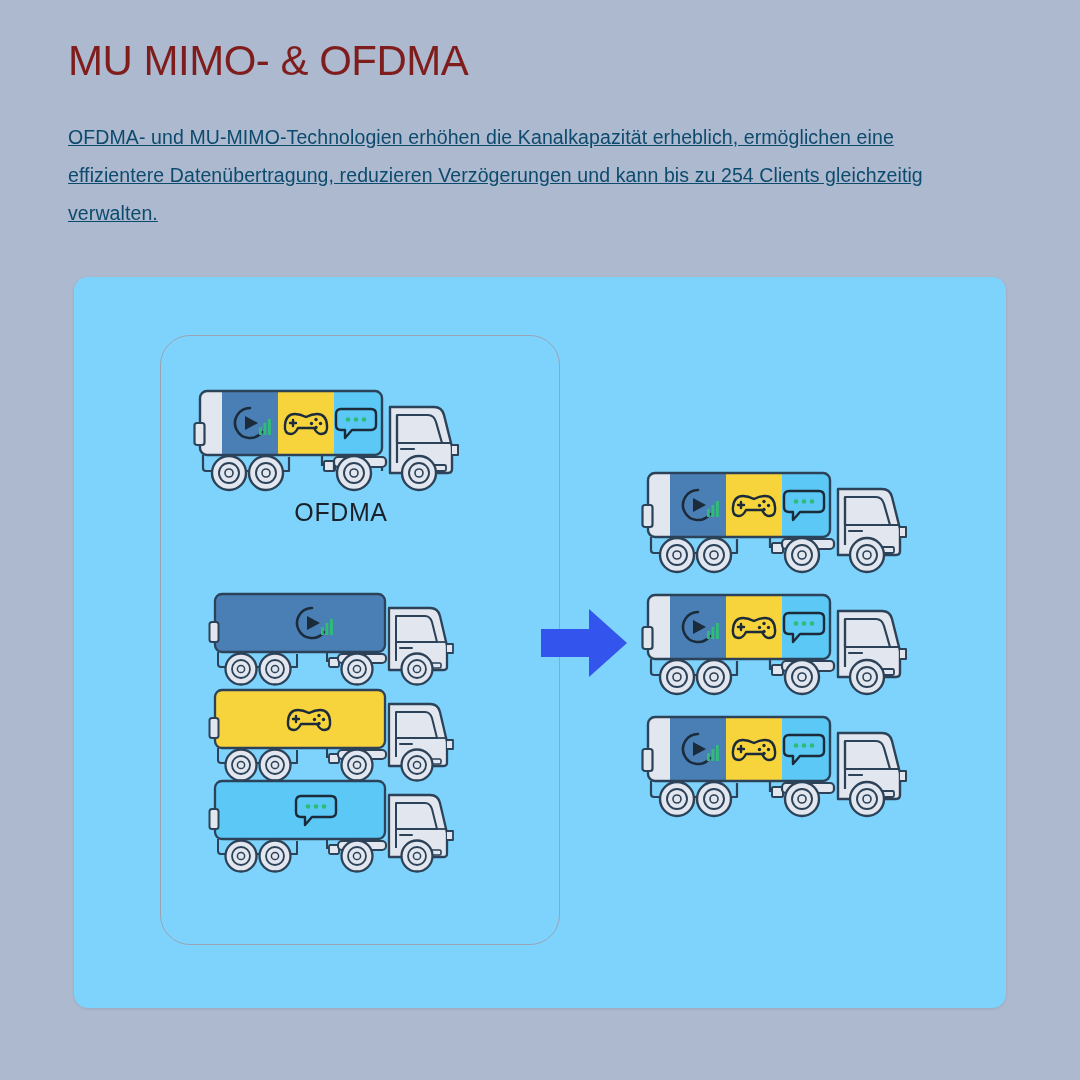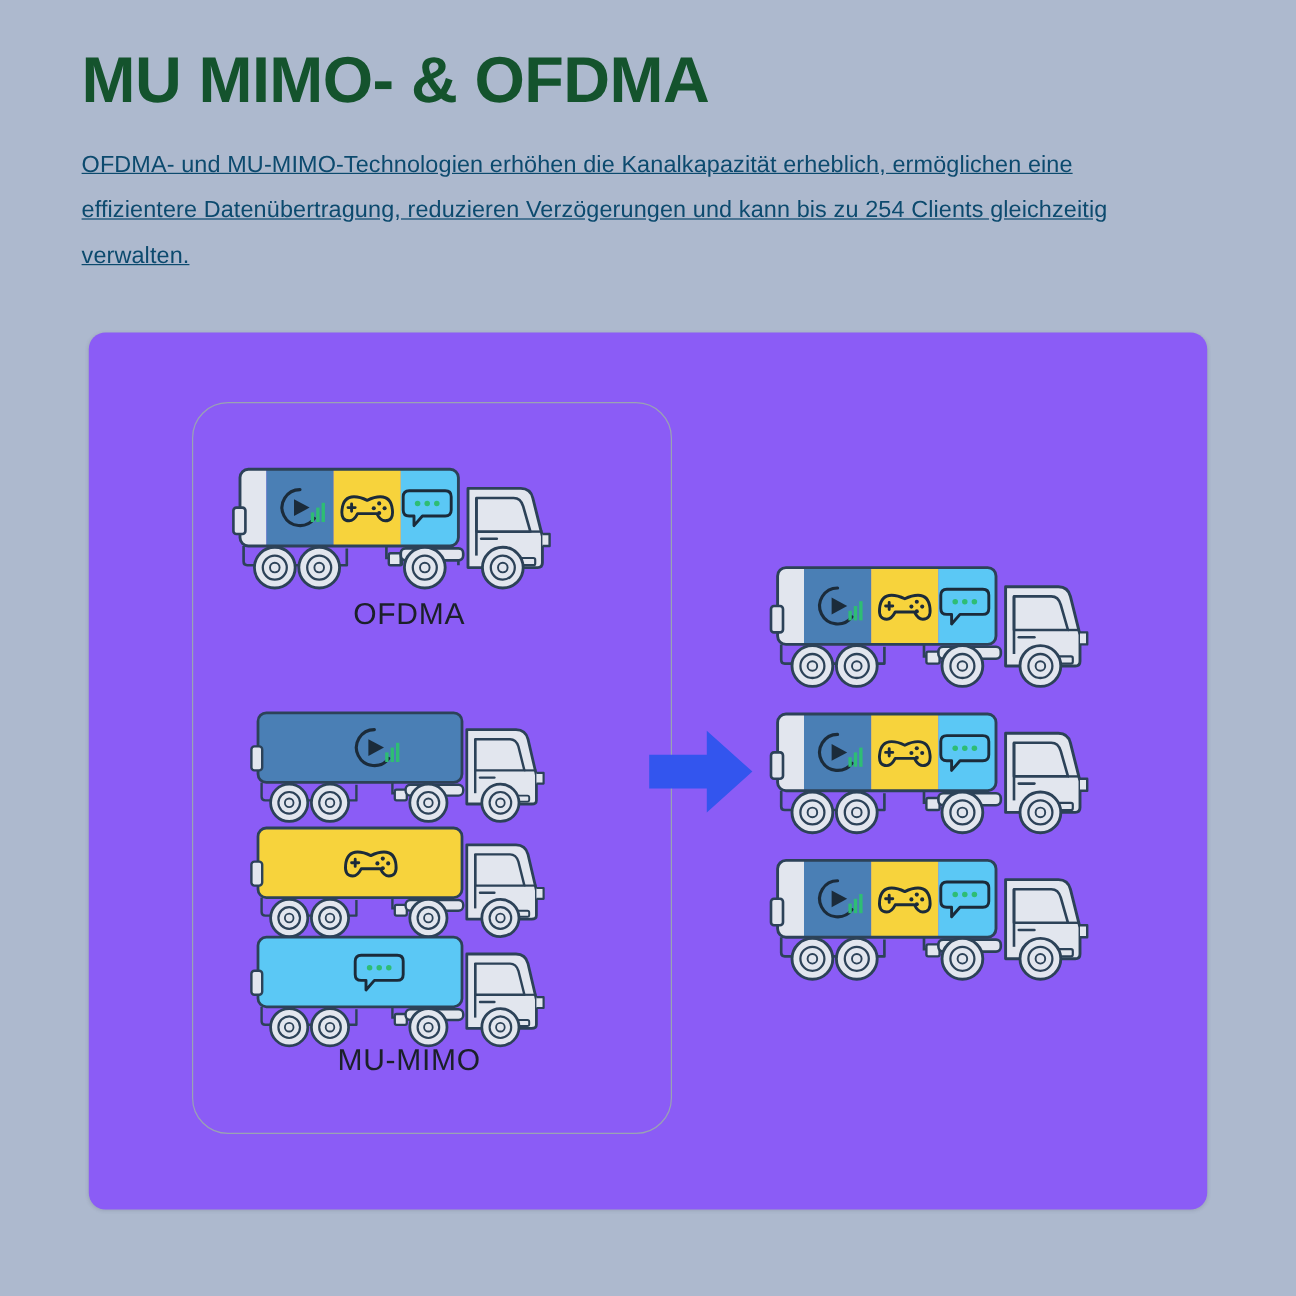--- a/index.html
+++ b/index.html
@@ -13,24 +13,24 @@
     font-family: "Liberation Sans", sans-serif;
     overflow: hidden;
     position: relative;
   }
 
   
   #page-title {
     position: absolute;
     left: 68px;
     top: 38px;
-    font-size: 54px;
-    font-weight: 700;
+    font-size: 42px;
+    font-weight: 400;
     letter-spacing: -0.5px;
-    color: #14532d;
+    color: #7f1d1d;
     line-height: 1.1;
     white-space: nowrap;
   }
   #page-description {
     position: absolute;
     left: 68px;
     top: 118px;
     width: 890px;
     font-size: 19.5px;
     line-height: 1.95;
@@ -39,21 +39,21 @@
     text-decoration: underline;
   }
 
   
   #diagram-card {
     position: absolute;
     left: 74px;
     top: 277px;
     width: 932px;
     height: 731px;
-    background: #8b5cf6;
+    background: #7dd3fc;
     border-radius: 14px;
     box-shadow: 0 1px 3px rgba(60,70,90,0.16);
   }
 
   
   #left-panel {
     position: absolute;
     left: 86px;
     top: 58px;
     width: 400px;
@@ -329,21 +329,20 @@
           </g>
       </g>
       <g transform="translate(108,31)">
         <path d="M-16 -12 L14 -12 Q19 -12 19 -7 L19 4 Q19 9 14 9 L-5 9 L-12 17 L-12 9 L-16 9 Q-21 9 -21 4 L-21 -7 Q-21 -12 -16 -12 Z" fill="none" stroke="#1b2b3a" stroke-width="2.4" stroke-linejoin="round"></path>
         <circle cx="-9" cy="-1.5" r="2.3" fill="#2ebd74"></circle>
         <circle cx="-1" cy="-1.5" r="2.3" fill="#2ebd74"></circle>
         <circle cx="7" cy="-1.5" r="2.3" fill="#2ebd74"></circle>
       </g>
     </svg>
   </div>
-  <div class="grp-label lbl-mimo">MU-MIMO</div>
 
   <div id="flow-arrow">
     <svg width="86" height="72" viewBox="0 0 86 72">
       <path d="M0 22 L48 22 L48 2 L86 36 L48 70 L48 50 L0 50 Z" fill="#3355ee"></path>
     </svg>
   </div>
 
   <div class="truck-wrap t-right-1">
     <svg width="294" height="106" viewBox="0 0 294 106">
       <defs>

